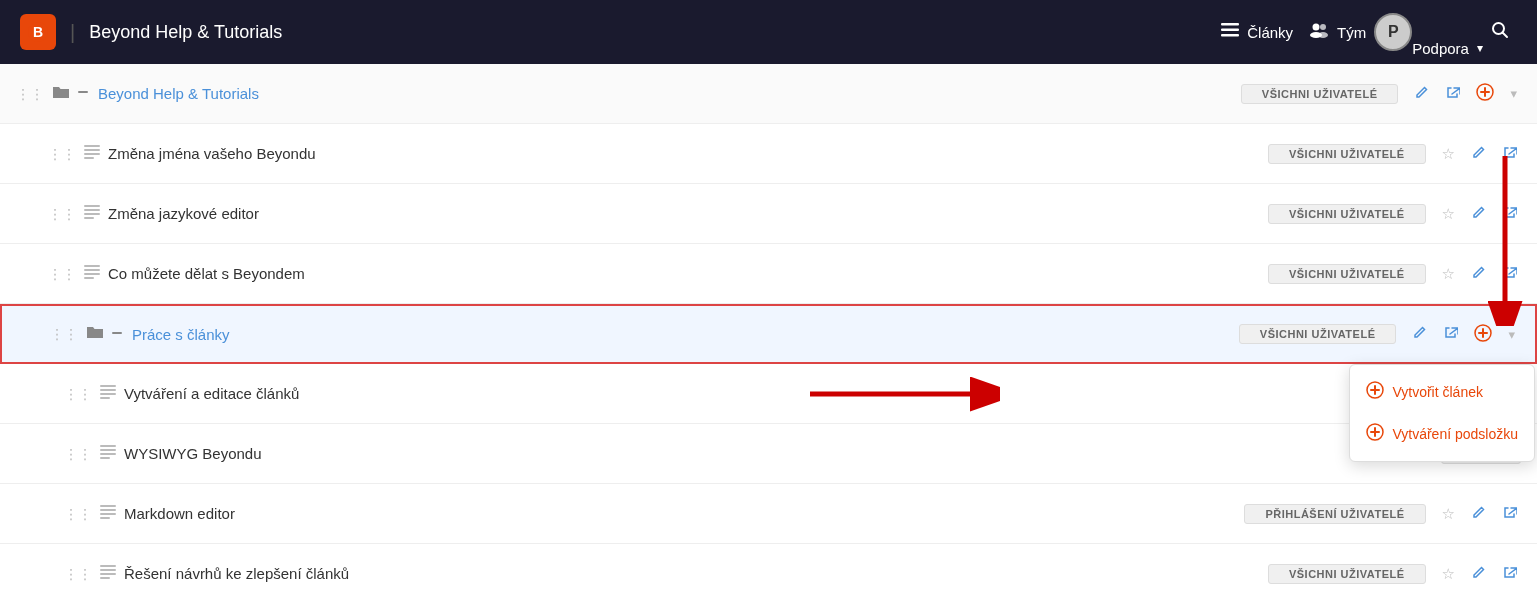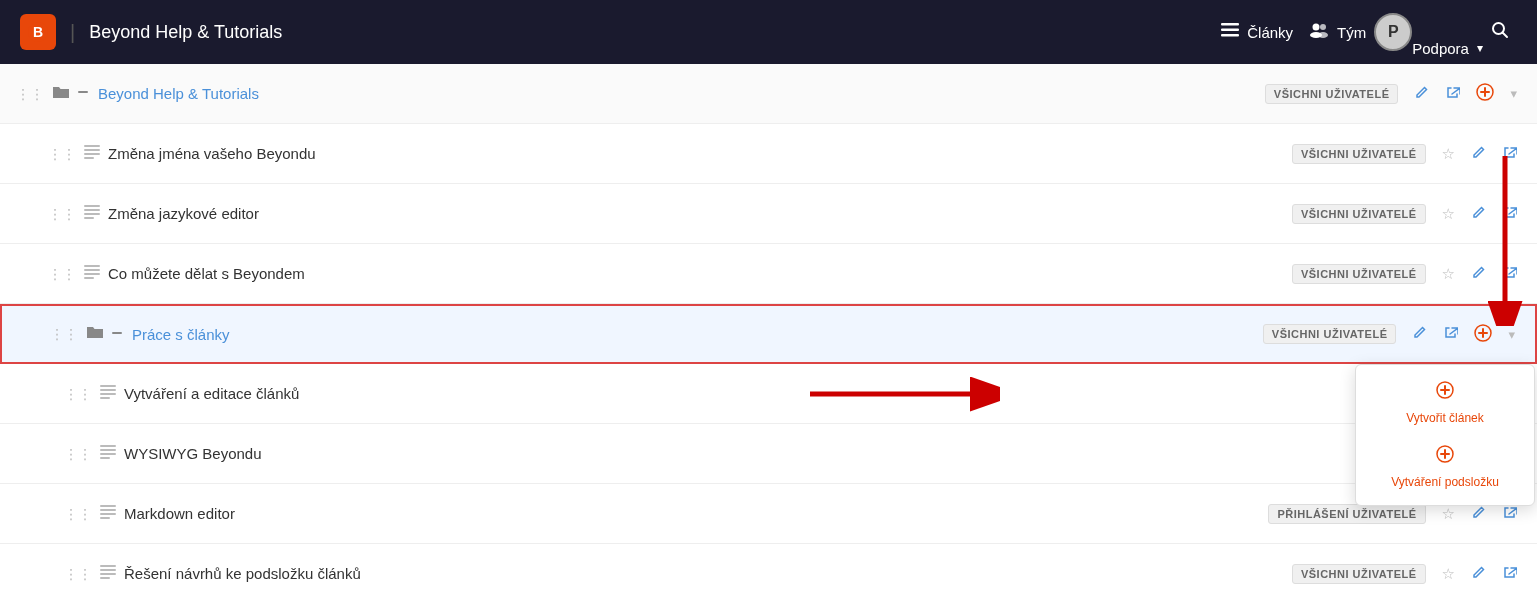--- a/index.html
+++ b/index.html
@@ -138,21 +138,21 @@
     }
     .row-spacer { flex: 1; }
 
     .badge {
       background: #f0f0f0;
       border: 1px solid #ddd;
       border-radius: 3px;
       color: #666;
       font-size: 11px;
       font-weight: 600;
-      padding: 3px 8px;
+      padding: 3px 20px;
       white-space: nowrap;
       letter-spacing: 0.5px;
     }
 
     .row-actions {
       display: flex;
       align-items: center;
       gap: 8px;
       margin-left: 12px;
     }
@@ -182,25 +182,24 @@
       box-shadow: 0 4px 16px rgba(0,0,0,0.15);
       z-index: 100;
       min-width: 180px;
       padding: 6px 0;
     }
     .dropdown-item {
       display: flex;
       align-items: center;
       gap: 8px;
       padding: 10px 16px;
-      font-size: 12px;
+      font-size: 14px;
       color: #e8470a;
       cursor: pointer;
       font-weight: 500;
-      flex-direction: column;
     }
     .dropdown-item-icon {
       color: #e8470a;
       font-size: 16px;
     }
 
     
     .highlighted-row {
       position: relative;
     }
@@ -528,21 +527,21 @@
   <div class="table-row indented2">
     <span class="row-drag">⋮⋮</span>
     <span class="row-article-icon">
       <svg width="16" height="14" viewBox="0 0 16 14" fill="#bbb">
           <rect y="0" width="16" height="2" rx="1"></rect>
           <rect y="4" width="16" height="2" rx="1"></rect>
           <rect y="8" width="16" height="2" rx="1"></rect>
           <rect y="12" width="10" height="2" rx="1"></rect>
         </svg>
     </span>
-    <span class="row-title">Řešení návrhů ke podsložku článků</span>
+    <span class="row-title">Řešení návrhů ke zlepšení článků</span>
     <div class="row-spacer"></div>
     <span class="badge">VŠICHNI UŽIVATELÉ</span>
     <div class="row-actions">
       <span class="action-btn" style="color:#bbb;">☆</span>
       <span class="action-btn blue">
         <svg width="15" height="15" viewBox="0 0 15 15" fill="none">
             <path d="M10.5 2.5l2 2L5 12H3v-2l7.5-7.5z" stroke="#4a90d9" stroke-width="1.5" fill="none"></path>
           </svg>
       </span>
       <span class="action-btn blue">

